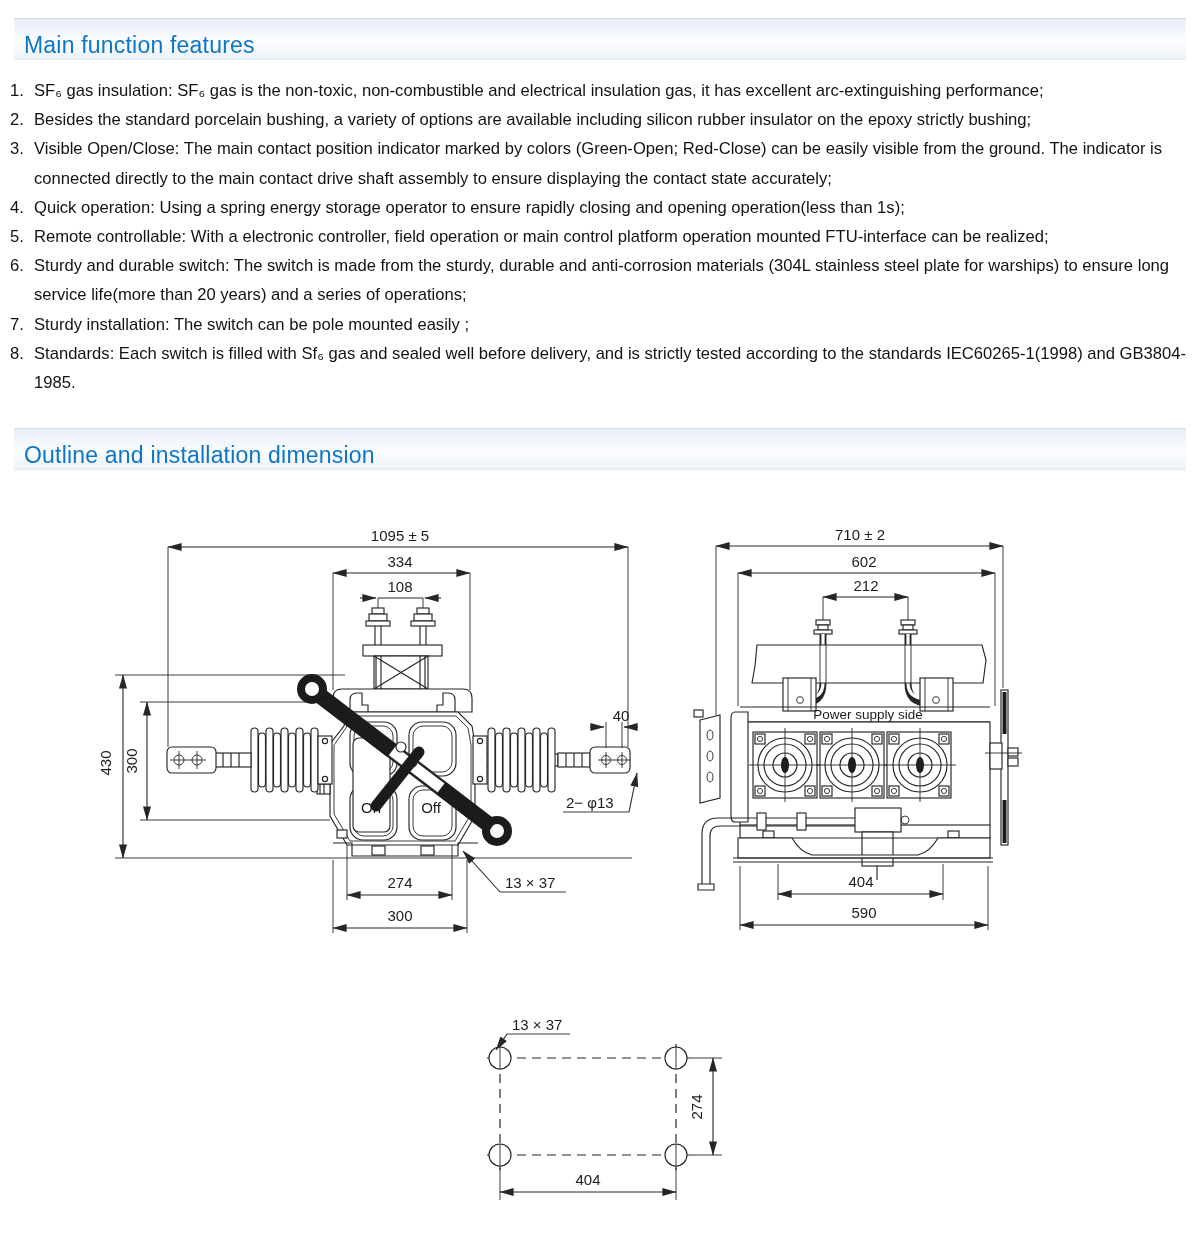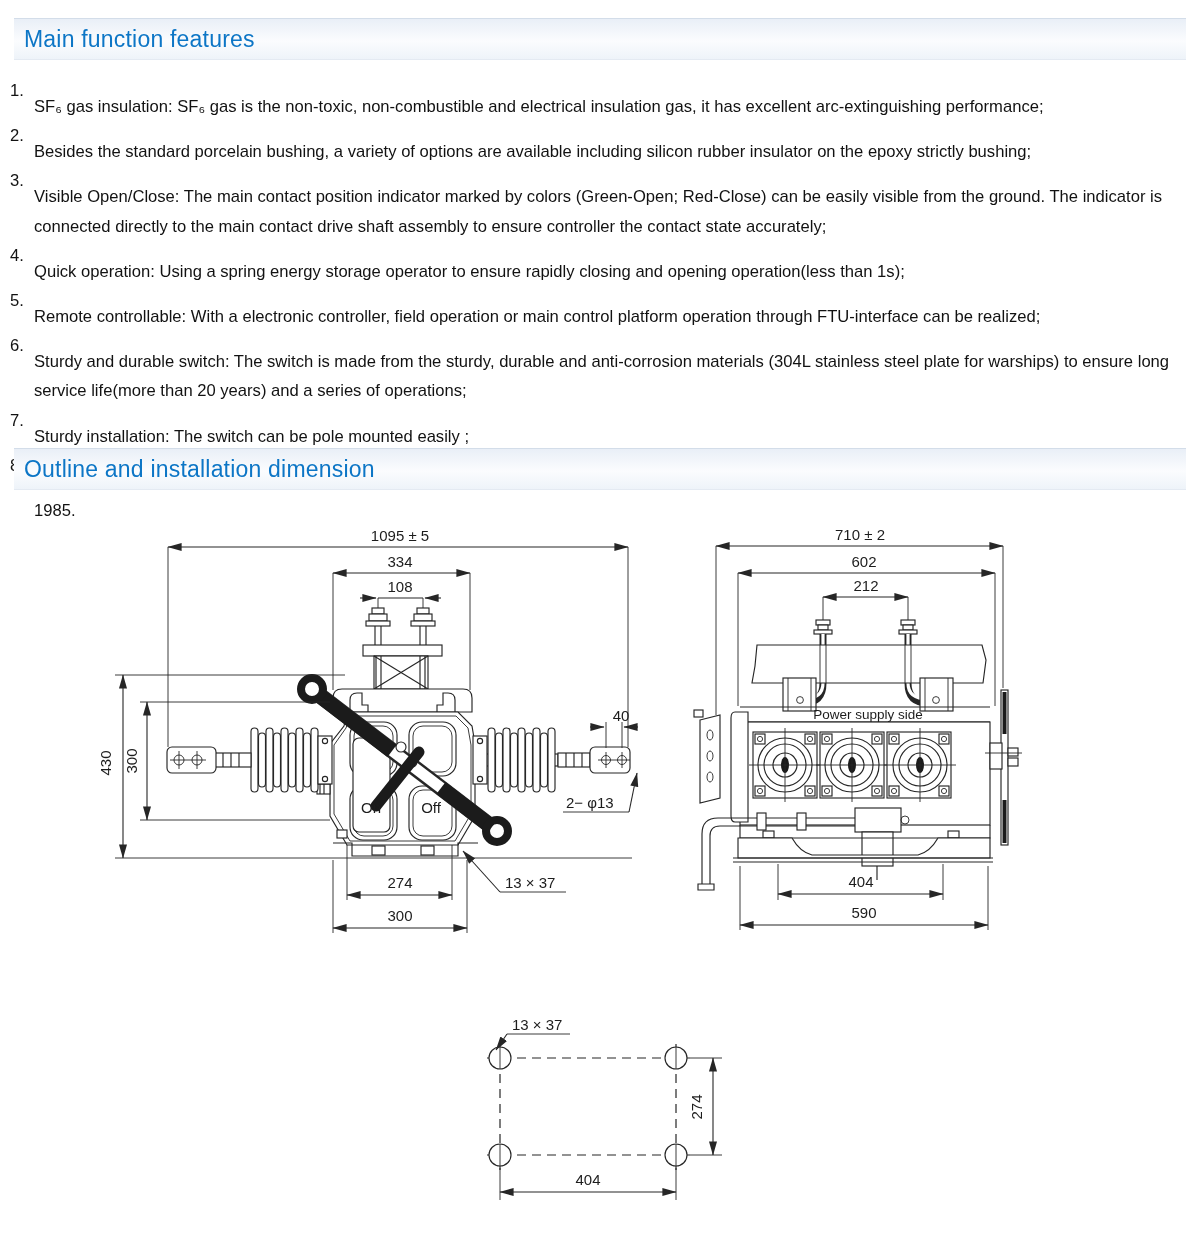--- a/index.html
+++ b/index.html
@@ -1,27 +1,27 @@
 <!DOCTYPE html>
 <html><head>
 <meta charset="utf-8">
 <style>
   html,body{margin:0;padding:0;background:#ffffff;}
   .page{position:relative;width:1200px;height:1235px;background:#fff;overflow:hidden;
         font-family:"Liberation Sans","DejaVu Sans",sans-serif;color:#111;}
   .band{position:absolute;left:14px;right:14px;height:40px;
         background:linear-gradient(180deg,#e9eff7 0%,#fbfcfe 55%,#eef3f9 100%);
         border-top:1px solid #d3dde9;border-bottom:1px solid #e4eaf2;
-        display:flex;align-items:center;}
+        display:flex;align-items:flex-end;}
   .band .title{color:#0d76c6;font-size:23px;padding-left:10px;letter-spacing:.2px;}
   .features{position:absolute;top:76px;left:10px;right:8px;list-style:none;margin:0;padding:0;
             font-size:16.6px;line-height:29.2px;color:#121212;}
   .features li{display:flex;}
   .features .num{flex:0 0 24px;}
-  .features .txt{flex:1;margin-top:16px;}
+  .features .txt{flex:1;}
   svg text{font-family:"Liberation Sans","DejaVu Sans",sans-serif;fill:#1d1d1d;}
   .dim{font-size:15px;}
   .sm{font-size:13.5px;}
   .ln{stroke:#262626;stroke-width:1.15;fill:none;}
   .ln2{stroke:#262626;stroke-width:1.15;fill:#ffffff;}
   .thin{stroke:#262626;stroke-width:0.9;fill:none;}
   .dimln{stroke:#262626;stroke-width:1.1;fill:none;}
   .dash{stroke:#262626;stroke-width:1.2;fill:none;stroke-dasharray:9 6;}
   .blk{fill:#1b1b1b;}
 </style>
@@ -38,45 +38,45 @@
     <li>
         <span class="num">1.</span>
         <span class="txt">SF₆ gas insulation: SF₆ gas is the non-toxic, non-combustible and electrical insulation gas, it has excellent arc-extinguishing performance;</span>
       </li>
     <li>
         <span class="num">2.</span>
         <span class="txt">Besides the standard porcelain bushing, a variety of options are available including silicon rubber insulator on the epoxy strictly bushing;</span>
       </li>
     <li>
         <span class="num">3.</span>
-        <span class="txt">Visible Open/Close: The main contact position indicator marked by colors (Green-Open; Red-Close) can be easily visible from the ground. The indicator is connected directly to the main contact drive shaft assembly to ensure controller the contact state accurately;</span>
+        <span class="txt">Visible Open/Close: The main contact position indicator marked by colors (Green-Open; Red-Close) can be easily visible from the ground. The indicator is connected directly to the main contact drive shaft assembly to ensure displaying the contact state accurately;</span>
       </li>
     <li>
         <span class="num">4.</span>
         <span class="txt">Quick operation: Using a spring energy storage operator to ensure rapidly closing and opening operation(less than 1s);</span>
       </li>
     <li>
         <span class="num">5.</span>
-        <span class="txt">Remote controllable: With a electronic controller, field operation or main control platform operation through FTU-interface can be realized;</span>
+        <span class="txt">Remote controllable: With a electronic controller, field operation or main control platform operation mounted FTU-interface can be realized;</span>
       </li>
     <li>
         <span class="num">6.</span>
         <span class="txt">Sturdy and durable switch: The switch is made from the sturdy, durable and anti-corrosion materials (304L stainless steel plate for warships) to ensure long service life(more than 20 years) and a series of operations;</span>
       </li>
     <li>
         <span class="num">7.</span>
         <span class="txt">Sturdy installation: The switch can be pole mounted easily ;</span>
       </li>
     <li>
         <span class="num">8.</span>
         <span class="txt">Standards: Each switch is filled with Sf₆ gas and sealed well before delivery, and is strictly tested according to the standards IEC60265-1(1998) and GB3804-1985.</span>
       </li>
   </ol>
 
-  <div class="band" style="top:448px;">
+  <div class="band" style="top:428px;">
     <span class="title">Outline and installation dimension</span>
   </div>
 
   <svg width="1200" height="735" viewBox="0 0 1200 735" style="position:absolute;top:500px;left:0;">
     <defs>
       <marker id="ah" viewBox="0 0 12 8" refX="11.5" refY="4" markerWidth="13" markerHeight="8.6" orient="auto-start-reverse">
         <path d="M0,0.6 L12,4 L0,7.4 Z" fill="#262626"></path>
       </marker>
     </defs>
 

